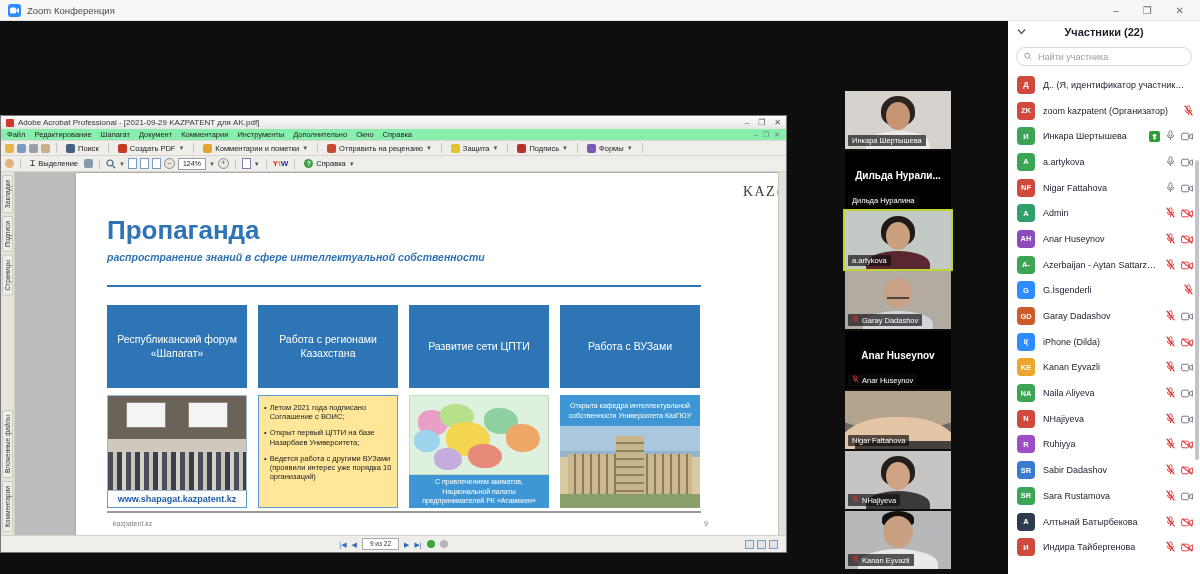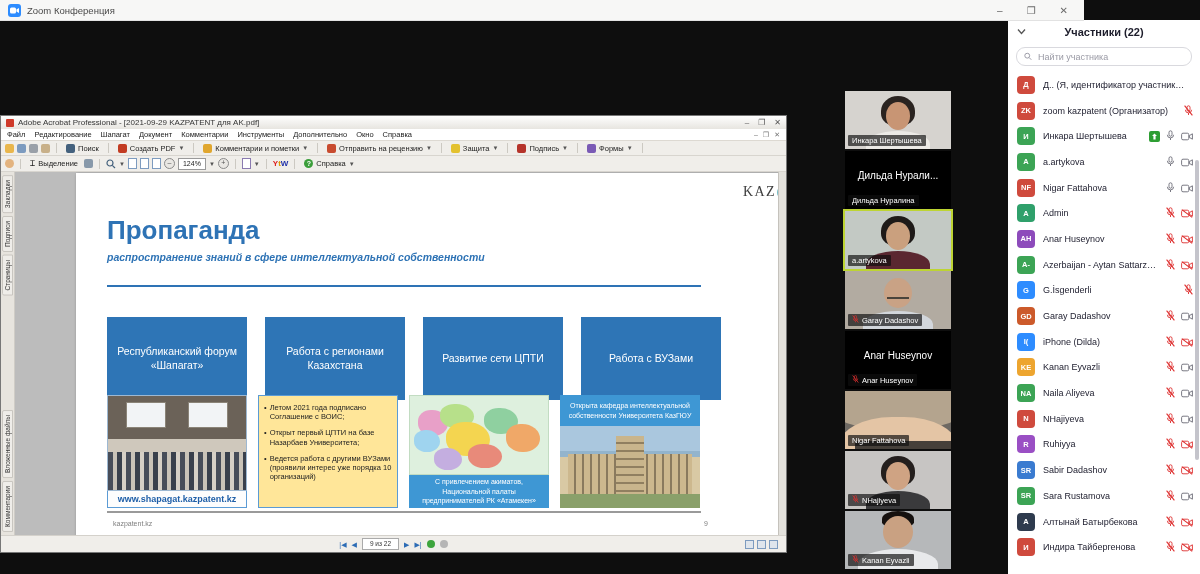--- a/index.html
+++ b/index.html
@@ -1,28 +1,28 @@
 <!DOCTYPE html>
 <html><head>
 <meta charset="utf-8">
 <style>
   html,body{margin:0;padding:0}
   body{width:1200px;height:574px;background:#0e0e0e;font-family:"Liberation Sans",sans-serif;position:relative;overflow:hidden}
   
-  .titlebar{position:absolute;left:0;top:0;width:1084px;height:21px;background:#f7f7f6;border-bottom:1px solid #e2e2e2;display:flex;align-items:center;box-sizing:border-box;z-index:30}
+  .titlebar{position:absolute;left:0;top:0;width:1200px;height:21px;background:#f7f7f6;border-bottom:1px solid #e2e2e2;display:flex;align-items:center;box-sizing:border-box;z-index:30}
   .zoom-logo{width:13px;height:13px;border-radius:3px;background:#2d8cff;margin:0 6px 0 8px;display:flex;align-items:center;justify-content:center;flex:none}
   .titlebar-text{font-size:9.5px;color:#4a4a4a}
   .win-controls{margin-left:auto;display:flex;gap:24px;margin-right:16px;color:#6b6b6b;font-size:10px}
   .win-controls span{cursor:default}
   
   .acrobat{position:absolute;left:0;top:115px;width:787px;height:438px;background:#ece9e4;border:1px solid #777;box-sizing:border-box;display:flex;flex-direction:column;z-index:10}
   .acr-titlebar{height:13px;background:linear-gradient(#fefefe,#e7e5e0);display:flex;align-items:center;padding:0 5px;font-size:8px;color:#333;flex:none}
   .acr-ico{width:8px;height:8px;background:#cf3a2a;border-radius:1px;margin-right:4px;flex:none}
   .acr-controls{margin-left:auto;display:flex;gap:9px;color:#555;font-size:8px}
-  .acr-menubar{height:11px;display:flex;align-items:center;gap:9px;padding:0 6px;font-size:7.5px;color:#222;background:#ffffff;border-bottom:1px solid #ddd9d2;flex:none}
+  .acr-menubar{height:11px;display:flex;align-items:center;gap:9px;padding:0 6px;font-size:7.5px;color:#222;background:#86efac;border-bottom:1px solid #ddd9d2;flex:none}
   .doc-controls{margin-left:auto;display:flex;gap:5px;color:#777;font-size:7px}
   .acr-tb{display:flex;align-items:center;padding:0 4px;background:#f0eeea;border-bottom:1px solid #d8d5cf;flex:none;gap:3px}
   .acr-tb1{height:14px}
   .acr-tb2{height:15px}
   .tb-sep{width:1px;height:10px;background:#ccc9c2;margin:0 3px}
   .tb-ico{width:9px;height:9px;border-radius:2px;flex:none}
   .tb-btn{display:flex;align-items:center;gap:3px;font-size:7.5px;color:#222;padding:0 3px;white-space:nowrap}
   .caret{font-size:6px;color:#555}
   .zoom-box{background:#fff;border:1px solid #9a9a9a;font-size:7px;color:#222;padding:0 4px;height:10px;line-height:10px}
   .pg-ico{width:7px;height:9px;background:#fff;border:1px solid #7d9bbf}
@@ -44,21 +44,21 @@
   .nav-dot{width:8px;height:8px;border-radius:50%}
   .nav-right{position:absolute;right:8px;display:flex;gap:3px}
   .layout-ico{width:7px;height:7px;background:#dfe5ec;border:1px solid #7d9bbf}
   
   .slide{position:absolute;left:61px;top:1px;width:821px;height:367px;background:#fff;box-shadow:1px 1px 3px rgba(0,0,0,.45)}
   .slide-logo{position:absolute;right:46px;top:11px;font-family:"Liberation Serif",serif;font-size:14px;letter-spacing:1.5px;color:#3c3c3c;display:flex;align-items:center}
   .globe{width:13px;height:13px;border-radius:50%;background:#2b9aa8;margin:0 1px;box-shadow:inset 0 0 0 1.5px rgba(255,255,255,.35)}
   .slide-title{position:absolute;left:31px;top:42px;font-size:26px;font-weight:bold;color:#2e73b5}
   .slide-sub{position:absolute;left:31px;top:77px;font-size:10.5px;font-weight:bold;font-style:italic;color:#2e73b5;line-height:1.35}
   .slide-rule{position:absolute;left:31px;top:112px;width:594px;height:2px;background:#2e73b5}
-  .slide-boxes{position:absolute;left:31px;top:144px;display:flex;gap:18px}
+  .slide-boxes{position:absolute;left:31px;top:132px;display:flex;gap:11px}
   .sbox{width:140px;height:83px;background:#2e75b6;color:#fff;display:flex;align-items:center;justify-content:center;text-align:center;font-size:10.5px;line-height:1.3;padding:4px;box-sizing:border-box}
   .slide-cols{position:absolute;left:31px;top:222px;display:flex;gap:11px;height:113px}
   .scol{width:140px;position:relative;box-sizing:border-box}
   .photo1{height:94px;border:1px solid #9db8d2;position:relative;overflow:hidden;background:linear-gradient(#6b6258 0 46%,#cfc8bc 46% 72%,#b8b2a6 72%)}
   .screenA,.screenB{position:absolute;top:6px;width:38px;height:24px;background:#f2f4f6;border:1px solid #8b8478}
   .screenA{left:18px}.screenB{left:80px}
   .crowd{position:absolute;left:0;bottom:0;width:100%;height:38px;background:repeating-linear-gradient(90deg,#474d59 0 5px,#c9c3b8 5px 9px,#39404c 9px 14px,#d6d0c6 14px 18px)}
   .link-bar{height:17px;border:1px solid #5b9bd5;border-top:none;display:flex;align-items:center;justify-content:center;font-size:9px;font-weight:bold;color:#1f5fa8;background:#fdfdfd;box-sizing:border-box}
   .ybox{height:113px;background:#ffe699;border:1px solid #5b9bd5;box-sizing:border-box;padding:7px 5px 0;font-size:7.5px;color:#222;line-height:1.25}
   .bullet{display:flex;gap:3px;margin-bottom:6.5px;text-align:left}
@@ -72,21 +72,21 @@
   .bldg{position:absolute;left:8px;right:8px;bottom:14px;height:40px;background:repeating-linear-gradient(90deg,#cdb88e 0 6px,#8a7a5e 6px 8px)}
   .tower{position:absolute;left:50%;margin-left:-14px;bottom:14px;width:28px;height:58px;background:repeating-linear-gradient(#c9b58c 0 6px,#907f60 6px 8px)}
   .lawn{position:absolute;left:0;bottom:0;width:100%;height:14px;background:#8aa06a}
   .slide-footline{position:absolute;left:31px;top:338px;width:594px;height:2px;background:#9a9a9a}
   .slide-footer{position:absolute;left:37px;top:347px;width:595px;display:flex;justify-content:space-between;font-size:7px;color:#808080}
   
   .vid{position:absolute;left:845px;width:106px;height:58px;background:#000;overflow:hidden;z-index:20}
   .vid.active{outline:2px solid #bdd433}
   .vid-label{position:absolute;left:3px;bottom:3px;background:rgba(15,15,15,.68);color:#fff;font-size:7.5px;padding:1px 4px;display:flex;align-items:center;gap:3px;border-radius:1px;max-width:96px;white-space:nowrap}
   .vid-label svg{width:7px;height:8px;flex:none}
-  .vid-center{position:absolute;inset:0 0 10px 0;display:flex;align-items:center;justify-content:center;color:#fff;font-weight:normal;font-size:10px;text-align:center}
+  .vid-center{position:absolute;inset:0 0 10px 0;display:flex;align-items:center;justify-content:center;color:#fff;font-weight:bold;font-size:10px;text-align:center}
   .scene{position:absolute;inset:0}
   .scene div{position:absolute}
   
   .panel{position:absolute;left:1008px;top:20px;width:192px;height:554px;background:#fff;z-index:25}
   .panel-header{height:23px;display:flex;align-items:center;justify-content:center;position:relative;font-size:11px;font-weight:bold;color:#1d1d2b}
   .panel-chevron{position:absolute;left:9px;top:8px;width:9px;height:7px}
   .search{margin:4px 8px 0;height:17px;border:1px solid #d9d9de;border-radius:9px;display:flex;align-items:center;padding:0 7px;gap:4px;background:#fff}
   .search input{border:none;outline:none;font-size:9px;color:#333;width:100%;background:transparent;font-family:"Liberation Sans",sans-serif}
   .search input::placeholder{color:#9a9aa5}
   #participant-list{margin-top:6px}

